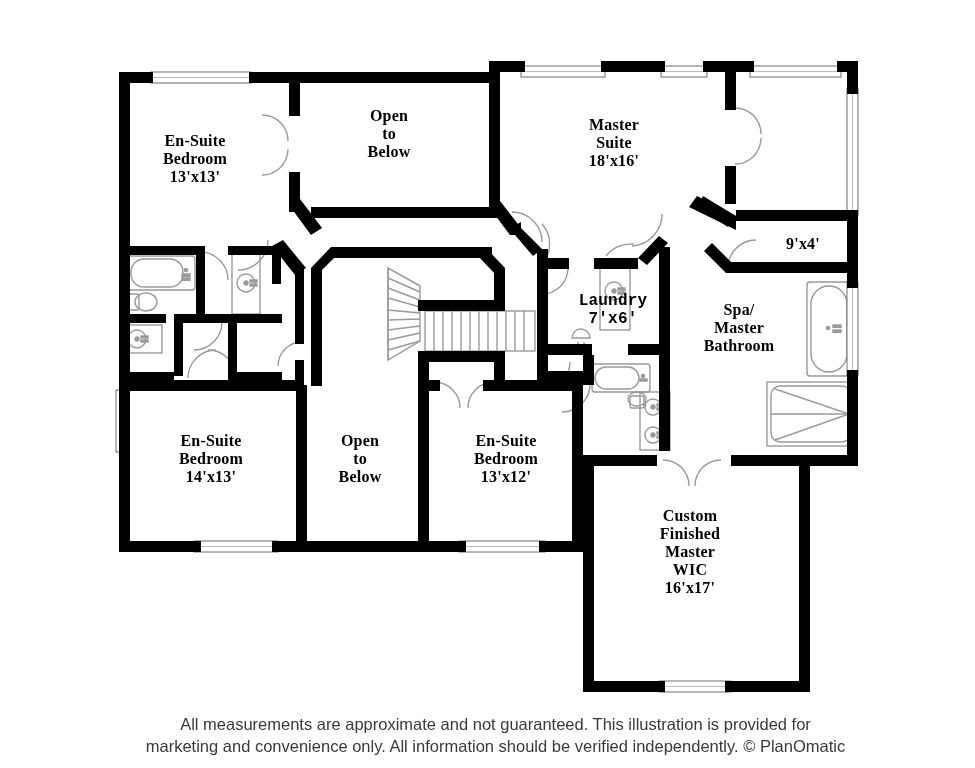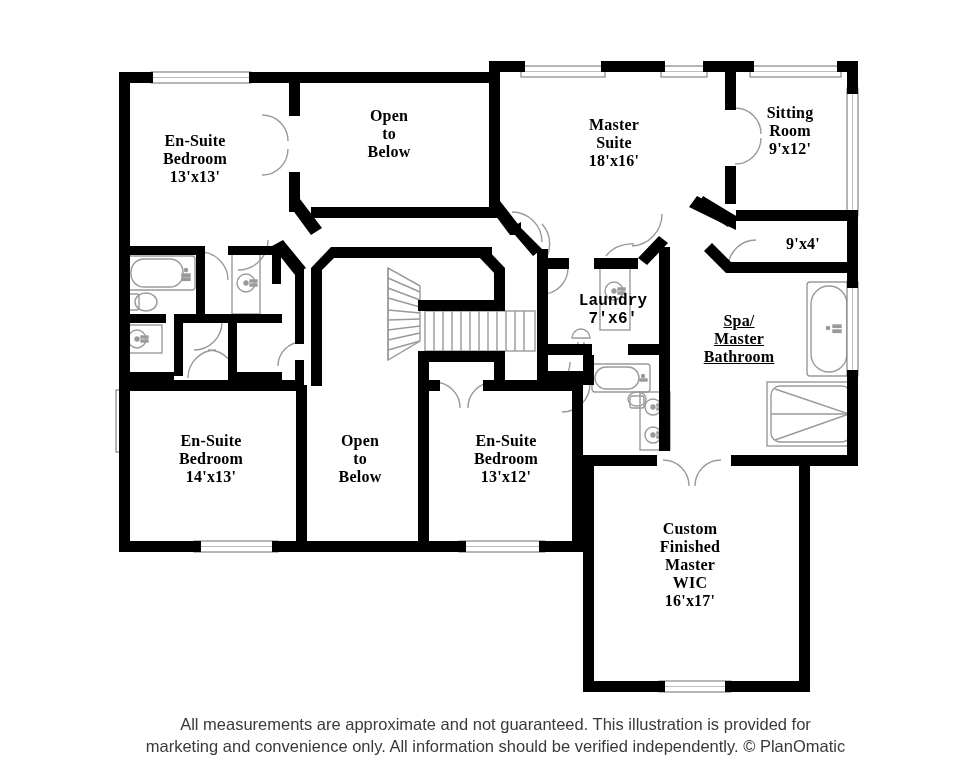--- a/index.html
+++ b/index.html
@@ -364,46 +364,43 @@
 13'x13'</div>
 
   <div class="room-label rl-md" style="left:309px; top:107px; width:160px;">Open
 to
 Below</div>
 
   <div class="room-label rl-md" style="left:534px; top:116px; width:160px;">Master
 Suite
 18'x16'</div>
 
-  <div class="room-label rl-md" style="left:722px; top:104px; width:136px;">Sitting
-Room
-9'x12'</div>
 
   <div class="room-label rl-md" style="left:743px; top:235px; width:120px;text-align:center;">9'x4'</div>
 
   <div class="room-label rl-md" style="left:543px; top:292px; width:140px;font-family:Liberation Mono, monospace;">Laundry
 7'x6'</div>
 
-  <div class="room-label rl-md" style="left:669px; top:312px; width:140px;text-decoration:underline;">Spa/
+  <div class="room-label rl-md" style="left:669px; top:301px; width:140px;">Spa/
 Master
 Bathroom</div>
 
   <div class="room-label rl-md" style="left:131px; top:432px; width:160px;">En-Suite
 Bedroom
 14'x13'</div>
 
   <div class="room-label rl-md" style="left:300px; top:432px; width:120px;">Open
 to
 Below</div>
 
   <div class="room-label rl-md" style="left:426px; top:432px; width:160px;">En-Suite
 Bedroom
 13'x12'</div>
 
-  <div class="room-label rl-md" style="left:620px; top:520px; width:140px;">Custom
+  <div class="room-label rl-md" style="left:620px; top:507px; width:140px;">Custom
 Finished
 Master
 WIC
 16'x17'</div>
 
   <div id="disclaimer">All measurements are approximate and not guaranteed. This illustration is provided for
 marketing and convenience only. All information should be verified independently. © PlanOmatic</div>
 
 </div>
 

